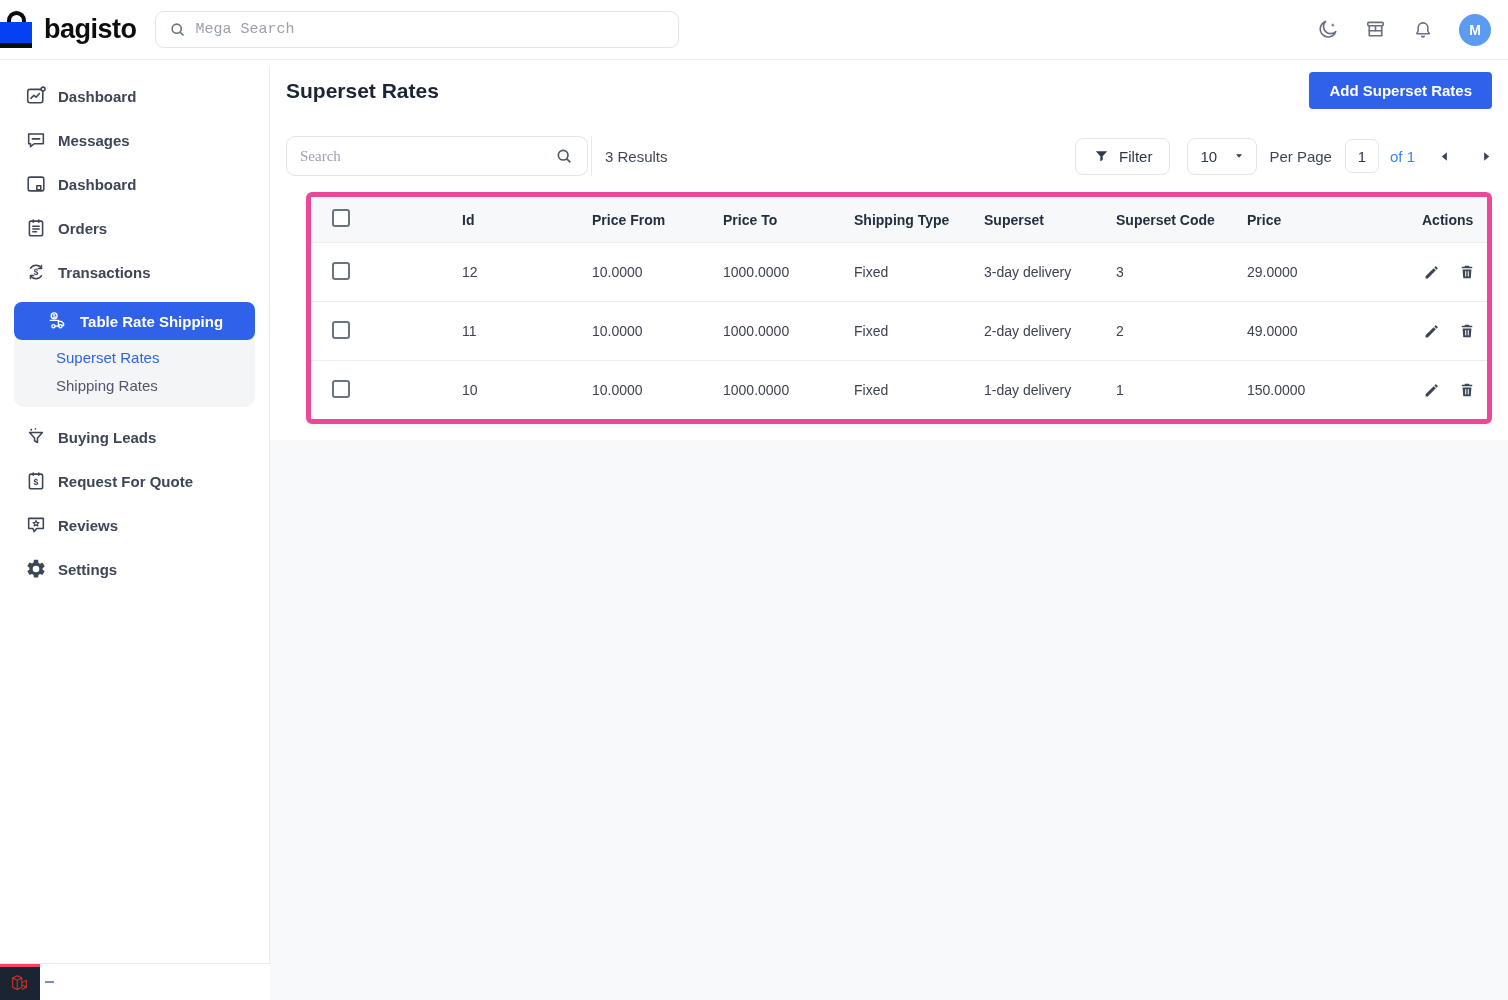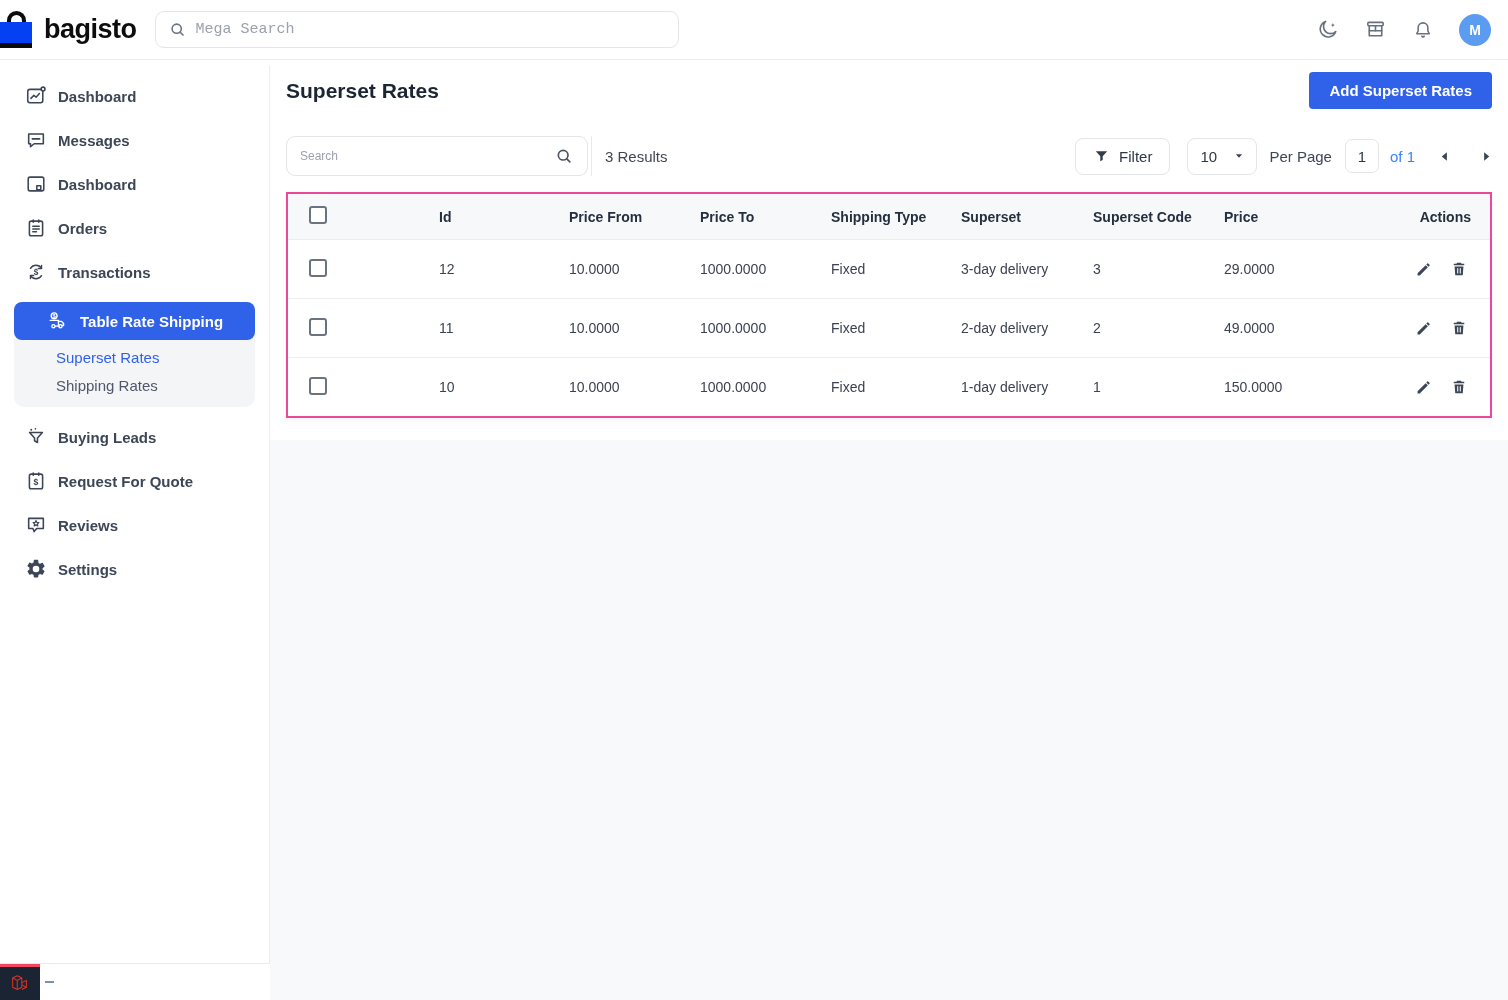--- a/index.html
+++ b/index.html
@@ -46,38 +46,38 @@
   .main { position:absolute; top:60px; left:270px; right:0; bottom:0; background:#f8f9fb; }
   .content-white { background:#fff; height:380px; padding:12px 16px 0; }
   .title-row { display:flex; align-items:center; justify-content:space-between; height:37px; }
   .page-title { font-size:21px; font-weight:bold; color:#1c2533; }
   .add-btn { height:37px; padding:0 20px; background:#2f62e9; color:#fff; border:none; border-radius:4px;
     font-size:15px; font-weight:bold; cursor:pointer; font-family:inherit; }
 
   .toolbar { display:flex; align-items:center; margin-top:27px; height:40px; }
   .search-box { width:302px; height:40px; border:1px solid #e3e5e9; border-radius:9px;
     display:flex; align-items:center; padding:0 13px; color:#4b5563; background:#fff; }
-  .search-box input { flex:1; border:none; outline:none; font-size:12px; color:#4d7c0f; font-family:Liberation Sans, sans-serif; }
+  .search-box input { flex:1; border:none; outline:none; font-size:15px; color:#4d7c0f; font-family:Liberation Serif, serif; }
   .search-box input::placeholder { color:#9aa1ae; }
   .tdivider { width:1px; align-self:stretch; background:#e7e9ec; margin-left:3px; }
   .results { margin-left:13px; font-size:15px; color:#3f4756; }
   .toolbar-right { margin-left:auto; display:flex; align-items:center; }
   .filter-btn { height:37px; border:1px solid #e3e5e9; background:#fff; border-radius:8px; padding:0 17px;
     display:flex; gap:9px; align-items:center; font-size:15px; color:#2d3748; cursor:pointer; font-family:inherit; }
   .pp-select { margin-left:17px; width:70px; height:37px; border:1px solid #e3e5e9; border-radius:8px; background:#fff;
     display:flex; align-items:center; justify-content:space-between; padding:0 12px; font-size:15px; color:#2d3748; cursor:pointer; }
   .pp-label { margin-left:12px; font-size:15px; color:#3c4656; }
   .page-input { margin-left:13px; width:34px; height:34px; border:1px solid #e3e5e9; border-radius:7px;
     text-align:center; font-size:15px; color:#2d3748; outline:none; font-family:inherit; }
   .page-of { margin-left:11px; font-size:15px; color:#3b82f6; white-space:nowrap; }
   .pg-arrow { margin-left:24px; background:none; border:none; cursor:pointer; display:flex; align-items:center; }
   .pg-arrow.next { margin-left:31px; }
 
-  .grid-table { margin-top:16px; border:2px solid #ec4899; border-radius:0; background:#fff;
-    box-shadow:0 4px 6px rgba(110,122,135,.07); overflow:hidden; }
+  .grid-table { margin-top:16px; border:5px solid #ec4899; border-radius:6px; background:#fff;
+    box-shadow:0 4px 6px rgba(110,122,135,.07); overflow:hidden;margin-left:20px; }
   .grid-row { display:grid; grid-template-columns:134px 130px 131px 131px 130px 132px 131px 192px 1fr; align-items:center; }
   .grid-head { background:#f7f8fa; height:45px; font-weight:bold; color:#24303f; font-size:14px; }
   .grid-body-row { height:59px; border-top:1px solid #ecedf0; font-size:14px; color:#3c4252; }
   .cell { padding-left:17px; }
   .cell-check { padding-left:21px; }
   .cell-actions { display:flex; justify-content:flex-end; align-items:center; padding-right:22px; gap:17px; }
   .head-actions { text-align:right; padding-right:19px; }
   .checkbox { width:18px; height:18px; border:2px solid #6a7380; border-radius:3px; background:#fff; display:inline-block; cursor:pointer; }
   .action-icon { background:none; border:none; cursor:pointer; color:#3c4656; display:flex; align-items:center; }
 </style>

